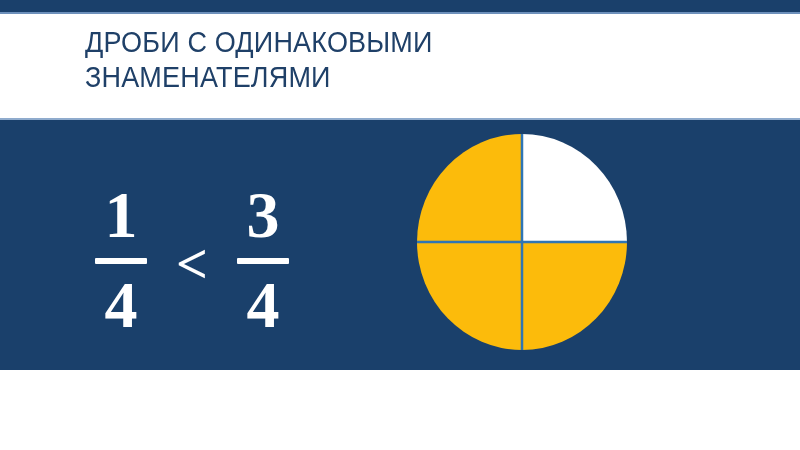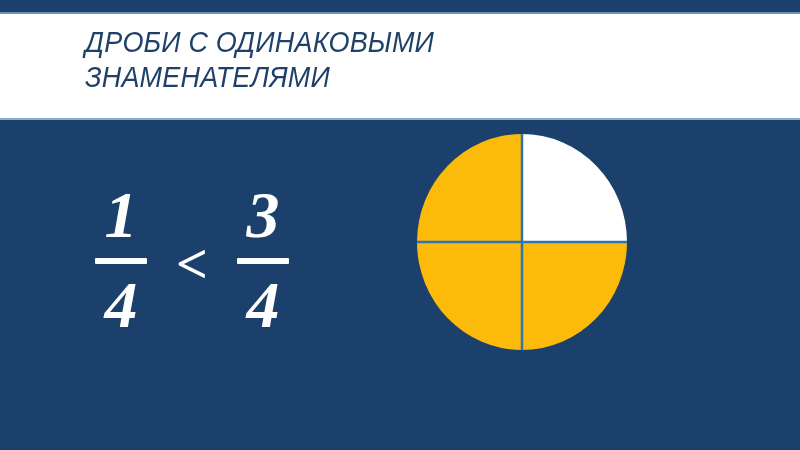--- a/index.html
+++ b/index.html
@@ -10,24 +10,23 @@
   body {
     width: 800px;
     height: 450px;
     overflow: hidden;
     font-family: "Liberation Sans", sans-serif;
   }
 
   .slide {
     position: relative;
     width: 800px;
-    height: 450px;
+    height: 370px;
     background: #1a406b;
     overflow: hidden;
-    font-style: italic;
   }
 
   
   .top-bar {
     position: absolute;
     top: 0;
     left: 0;
     width: 800px;
     height: 12px;
     background: #1a406b;

